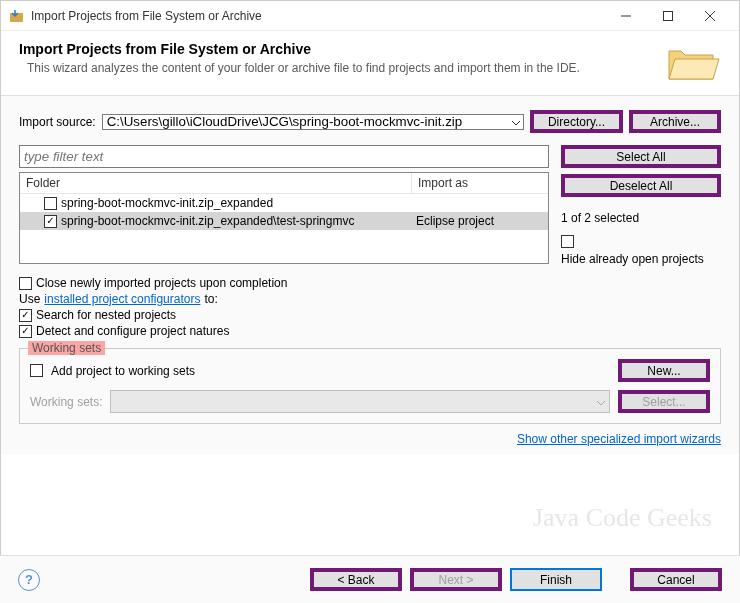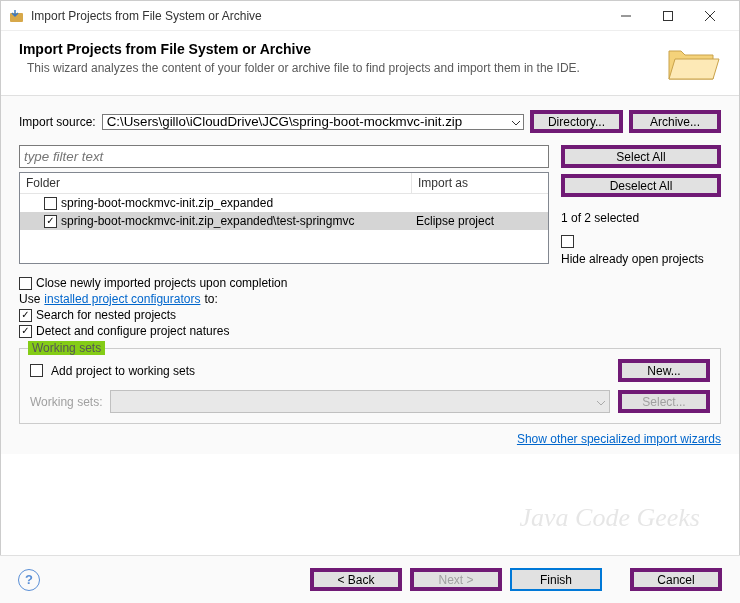--- a/index.html
+++ b/index.html
@@ -38,29 +38,29 @@
 .cb { width: 13px; height: 13px; border: 1px solid #333; background: #fff; display: inline-flex; align-items: center; justify-content: center; flex-shrink: 0; }
 .cb.checked::after { content: "✓"; font-size: 10px; line-height: 1; color: #000; }
 .tree-right { width: 160px; display: flex; flex-direction: column; gap: 6px; padding-top: 0; }
 .side-btn { width: 100%; }
 .sel-info { margin-top: 8px; }
 .cb-row { display: flex; align-items: flex-start; gap: 4px; margin-top: 4px; flex-direction: column; }
 .options { margin-top: 6px; }
 .opt { display: flex; align-items: center; gap: 4px; margin: 2px 0; }
 .link { color: #0066cc; text-decoration: underline; cursor: pointer; }
 .fieldset { border: 1px solid #ccc; margin-top: 10px; padding: 10px 10px 10px 10px; position: relative; }
-.fieldset-legend { position: absolute; top: -8px; left: 8px; background: #84cc16; padding: 0 4px; color: #555; }
+.fieldset-legend { position: absolute; top: -8px; left: 8px; background: #fca5a5; padding: 0 4px; color: #555; }
 .ws-row1 { display: flex; align-items: center; gap: 8px; }
 .ws-row1 .spacer { flex: 1; }
 .ws-row2 { display: flex; align-items: center; gap: 8px; margin-top: 8px; }
 .ws-label-disabled { color: #a0a0a0; }
 .ws-combo { flex: 1; height: 23px; border: 1px solid #c0c0c0; background: #e8e8e8; position: relative; }
 .ws-combo-chev { position: absolute; right: 4px; top: 50%; transform: translateY(-50%); color: #999; }
 .show-link { text-align: right; margin-top: 8px; }
-.watermark { position: absolute; right: 40px; bottom: 70px; opacity: 0.18; font-size: 26px; font-style: italic; color: #777; pointer-events: none; font-family: Georgia, serif; }
+.watermark { position: absolute; right: 28px; bottom: 70px; opacity: 0.18; font-size: 26px; color: #777; pointer-events: none; font-family: Georgia, serif; }
 .footer { position: absolute; bottom: 0; left: 0; right: 0; height: 48px; border-top: 1px solid #e0e0e0; display: flex; align-items: center; padding: 0 18px; background: #fafafa; gap: 8px; }
 .footer .spacer { flex: 1; }
 .help-icon { width: 22px; height: 22px; border: 1.5px solid #5a8fd6; border-radius: 50%; color: #5a8fd6; display: flex; align-items: center; justify-content: center; font-weight: bold; font-size: 13px; }
 </style>
 </head>
 <body>
 
 <div class="titlebar">
   <span class="titlebar-icon">
     <svg width="16" height="16">

